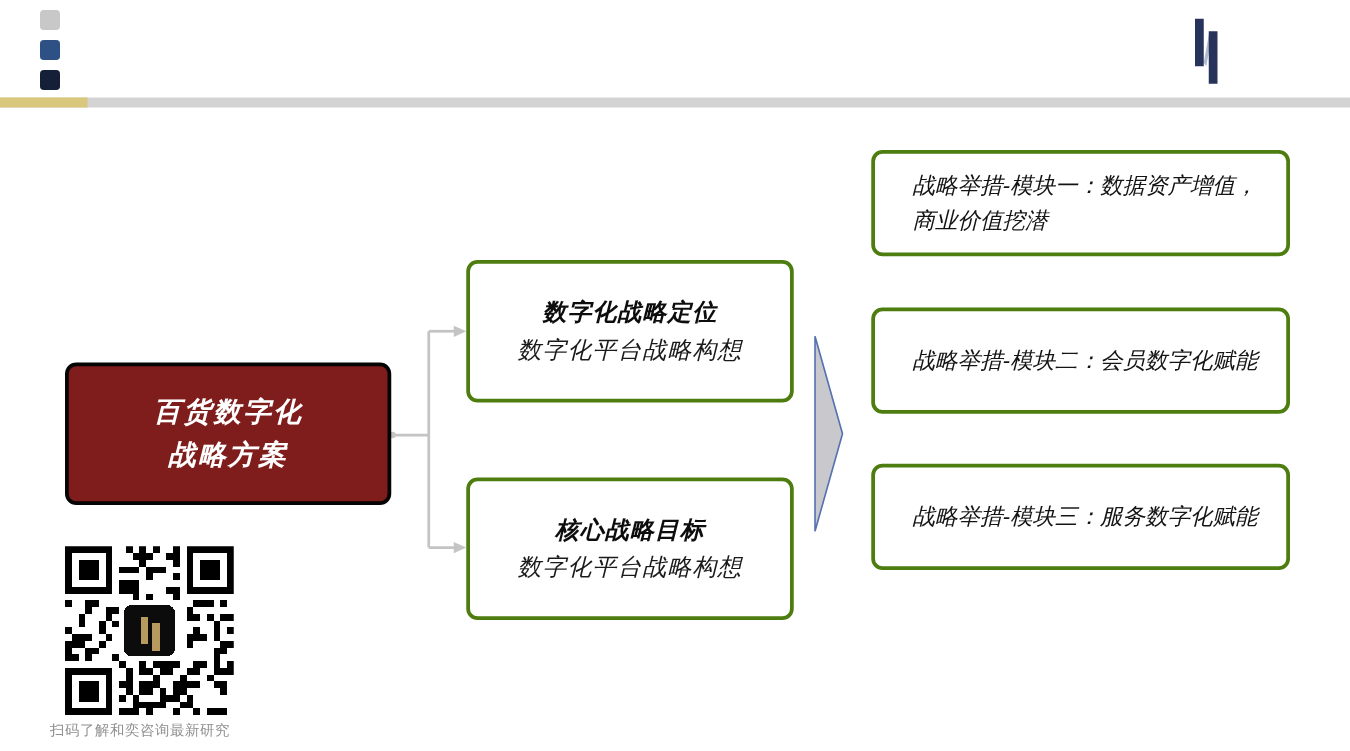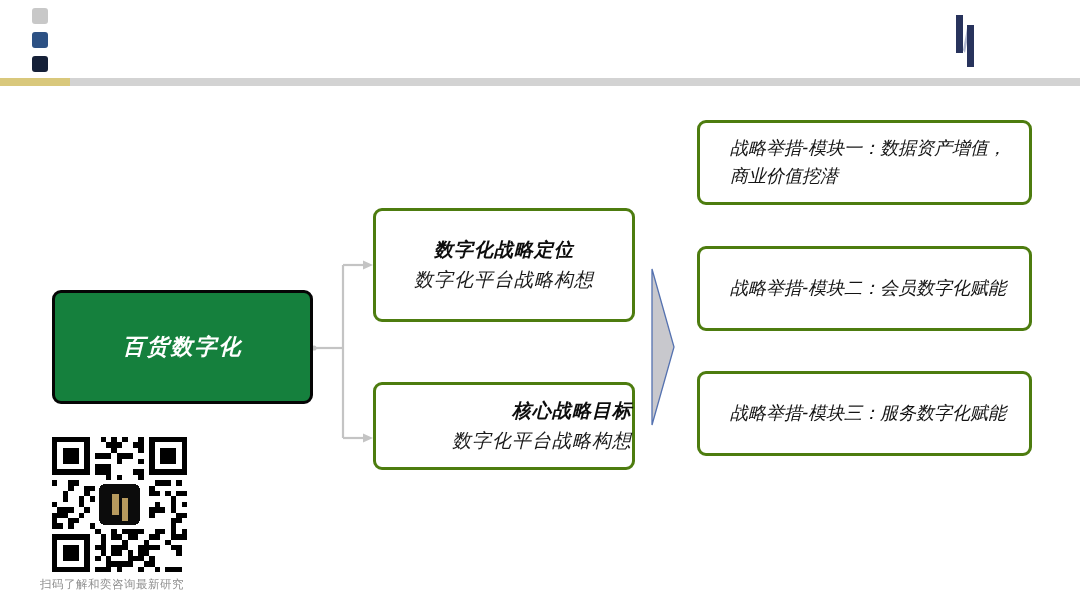--- a/index.html
+++ b/index.html
@@ -28,32 +28,32 @@
     font-size:9px;line-height:12px;letter-spacing:2.4px;
     color:#39425a;font-weight:500;white-space:nowrap;
   }
   .hdr-band{position:absolute;left:0;top:78px;width:1080px;height:8px;background:#d3d3d3;}
   .hdr-band-gold{position:absolute;left:0;top:0;width:70px;height:8px;background:#d9c87c;}
 
   
   .box{position:absolute;box-sizing:border-box;border:3px solid #4d7c0f;border-radius:9px;background:#fff;font-style:italic;}
   .root-box{
     left:52px;top:290px;width:261px;height:114px;
-    background:#15803d;border-color:#050505;
+    background:#7f1d1d;border-color:#050505;
     display:flex;flex-direction:column;align-items:center;justify-content:center;
     color:#fff;font-size:22px;font-weight:bold;line-height:1.55;
     text-align:center;letter-spacing:2px;
   }
   .mid-box{
     left:373px;width:262px;
     display:flex;flex-direction:column;align-items:center;justify-content:center;
     text-align:center;gap:4px;
   }
   .mid-box-1{top:208px;height:114px;}
-  .mid-box-2{top:382px;height:88px;align-items:flex-end;}
+  .mid-box-2{top:382px;height:114px;}
   .mid-title{font-size:19px;font-weight:bold;color:#0d0d0d;letter-spacing:1px;}
   .mid-sub{font-size:19px;color:#1a1a1a;letter-spacing:1px;}
   .right-box{
     left:697px;width:335px;height:85px;
     display:flex;align-items:center;
     padding:0 22px 0 30px;
     font-size:18px;line-height:1.55;color:#141414;text-align:left;
   }
   .rb-1{top:120px;}.rb-2{top:246px;}.rb-3{top:371px;}.rb-4{top:496px;}
 
@@ -98,20 +98,21 @@
       <path d="M343,438 L364,438"></path>
     </g>
     <circle cx="314" cy="348" r="2.6" fill="#c4c4c4"></circle>
     <polygon points="363,260.5 373,265 363,269.5" fill="#c4c4c4"></polygon>
     <polygon points="363,433.5 373,438 363,442.5" fill="#c4c4c4"></polygon>
     <polygon points="652,269 674,347 652,425" fill="#c8c8cd" stroke="#5572b0" stroke-width="1.3"></polygon>
   </svg>
 
   <div class="box root-box">
     <div>百货数字化</div>
+    <div>战略方案</div>
   </div>
 
   <div class="box mid-box mid-box-1">
     <div class="mid-title">数字化战略定位</div>
     <div class="mid-sub">数字化平台战略构想</div>
   </div>
   <div class="box mid-box mid-box-2">
     <div class="mid-title">核心战略目标</div>
     <div class="mid-sub">数字化平台战略构想</div>
   </div>

